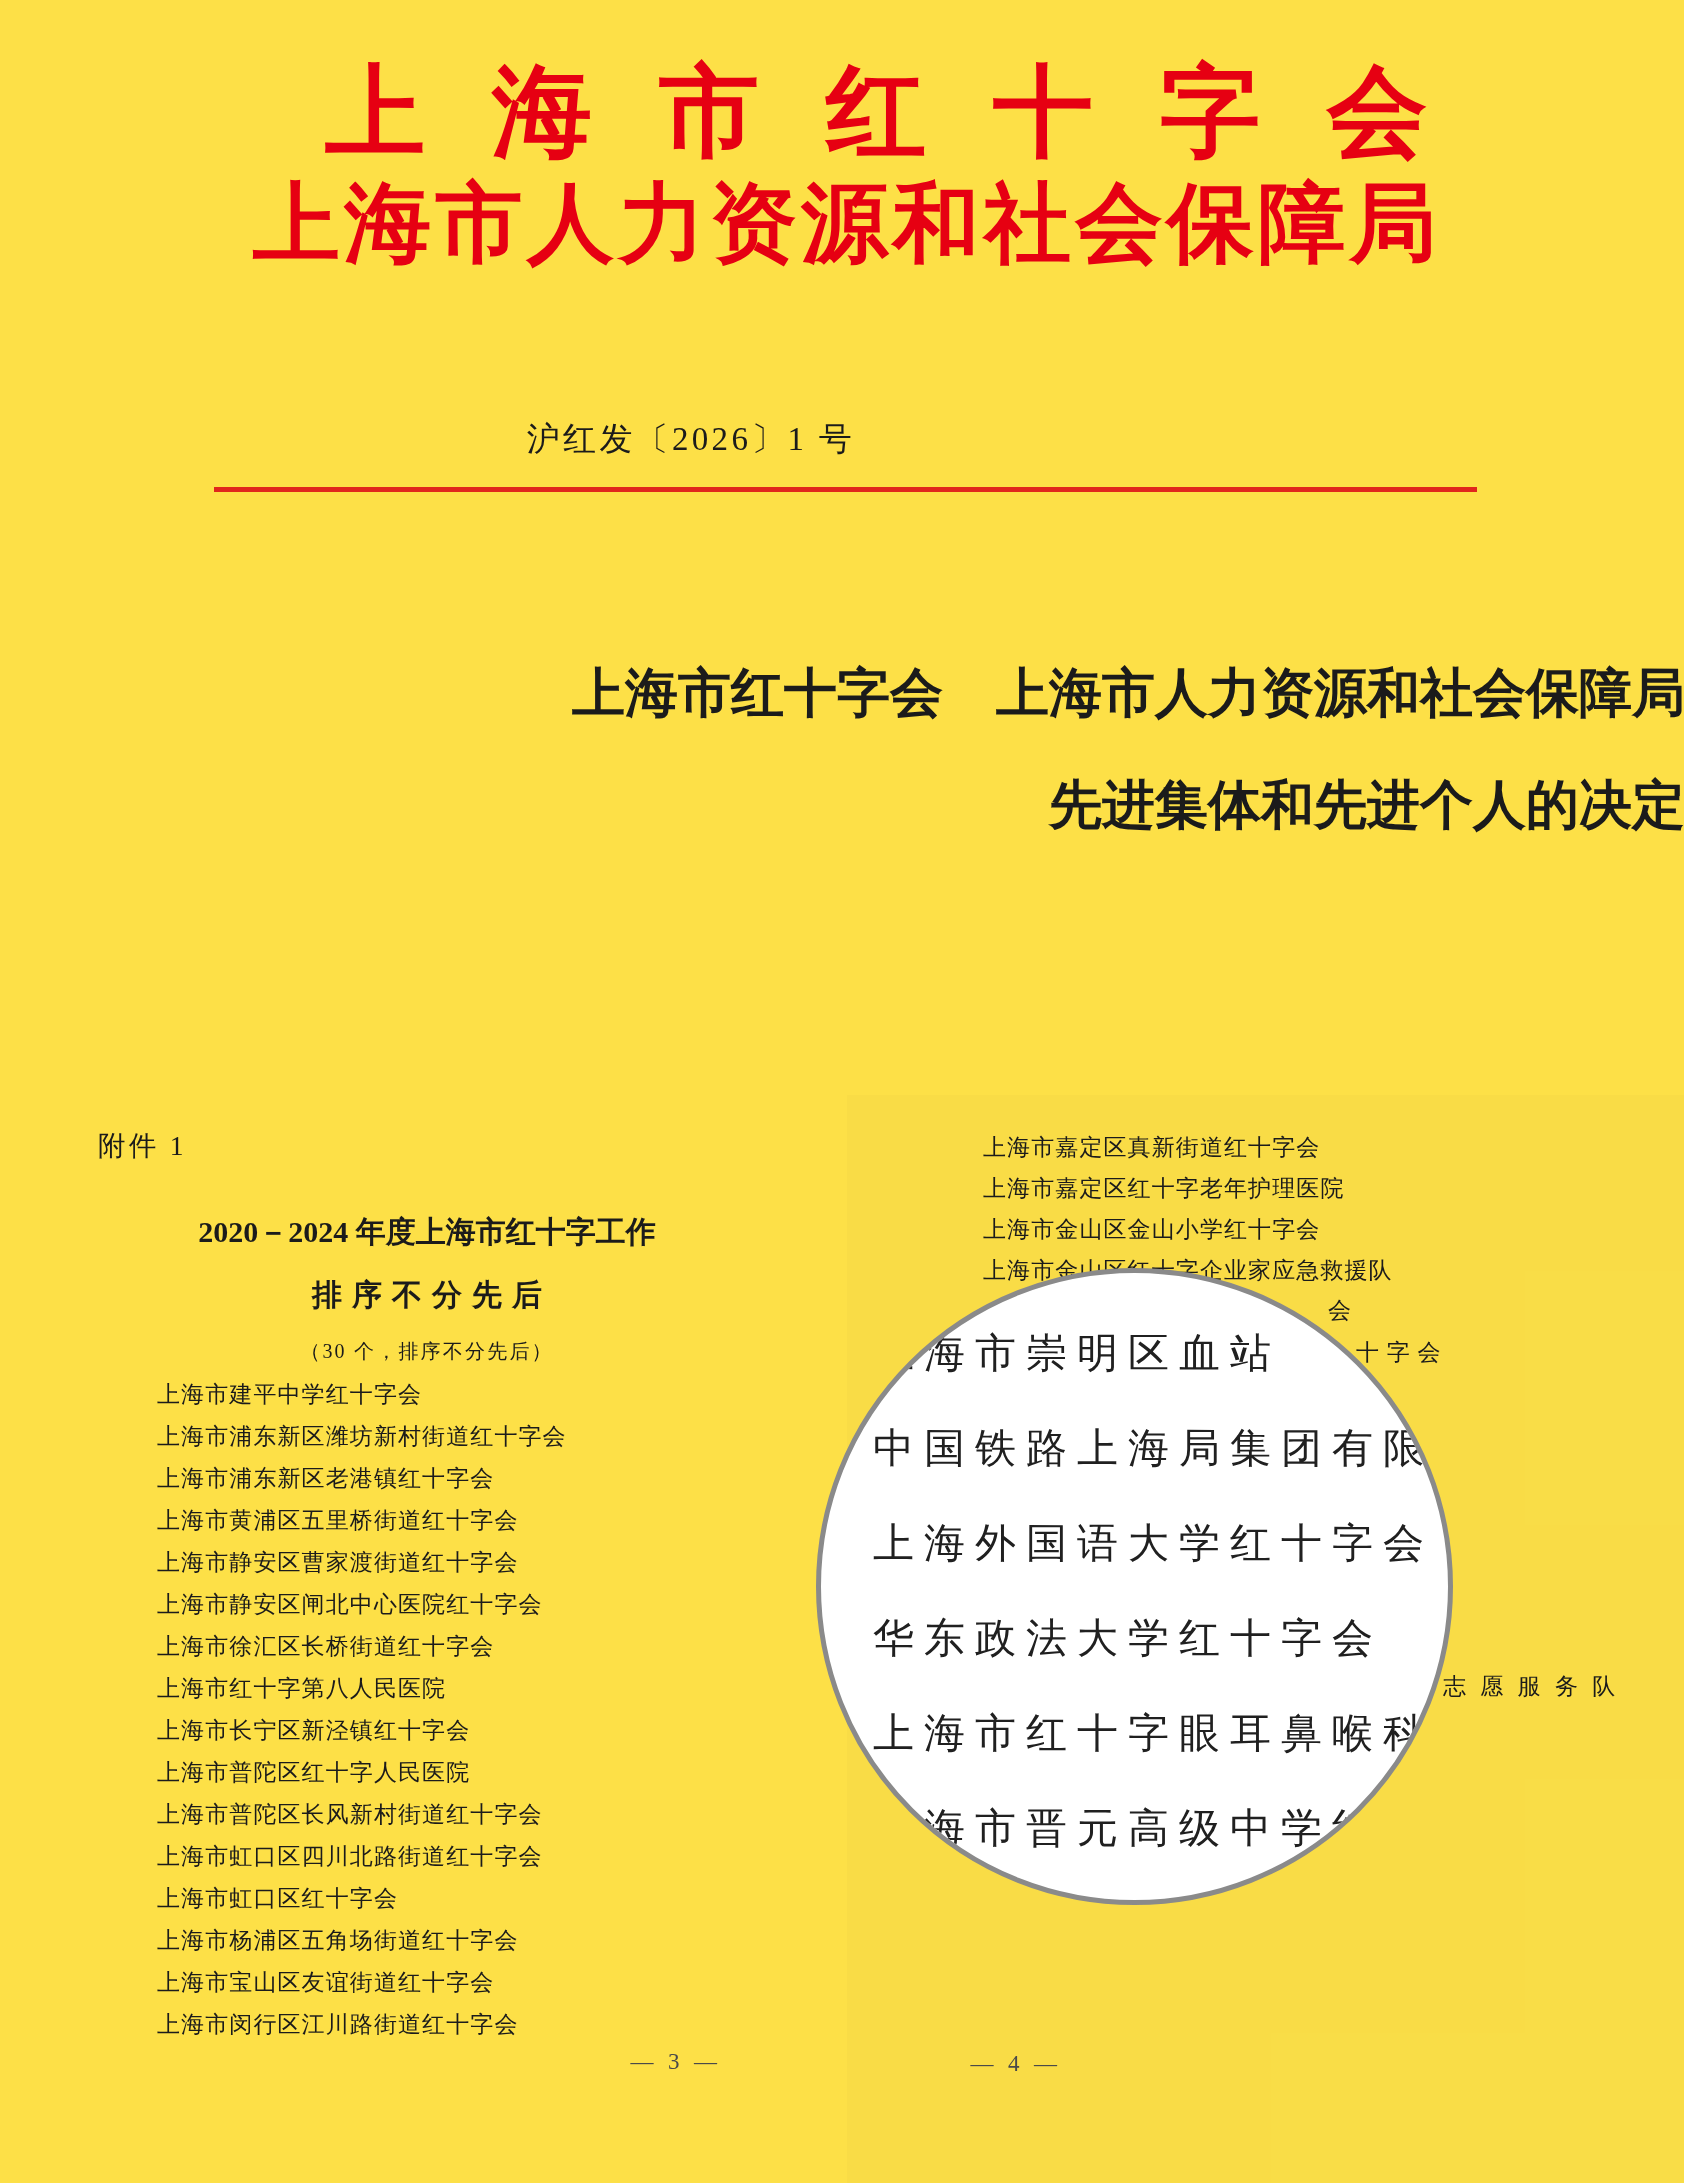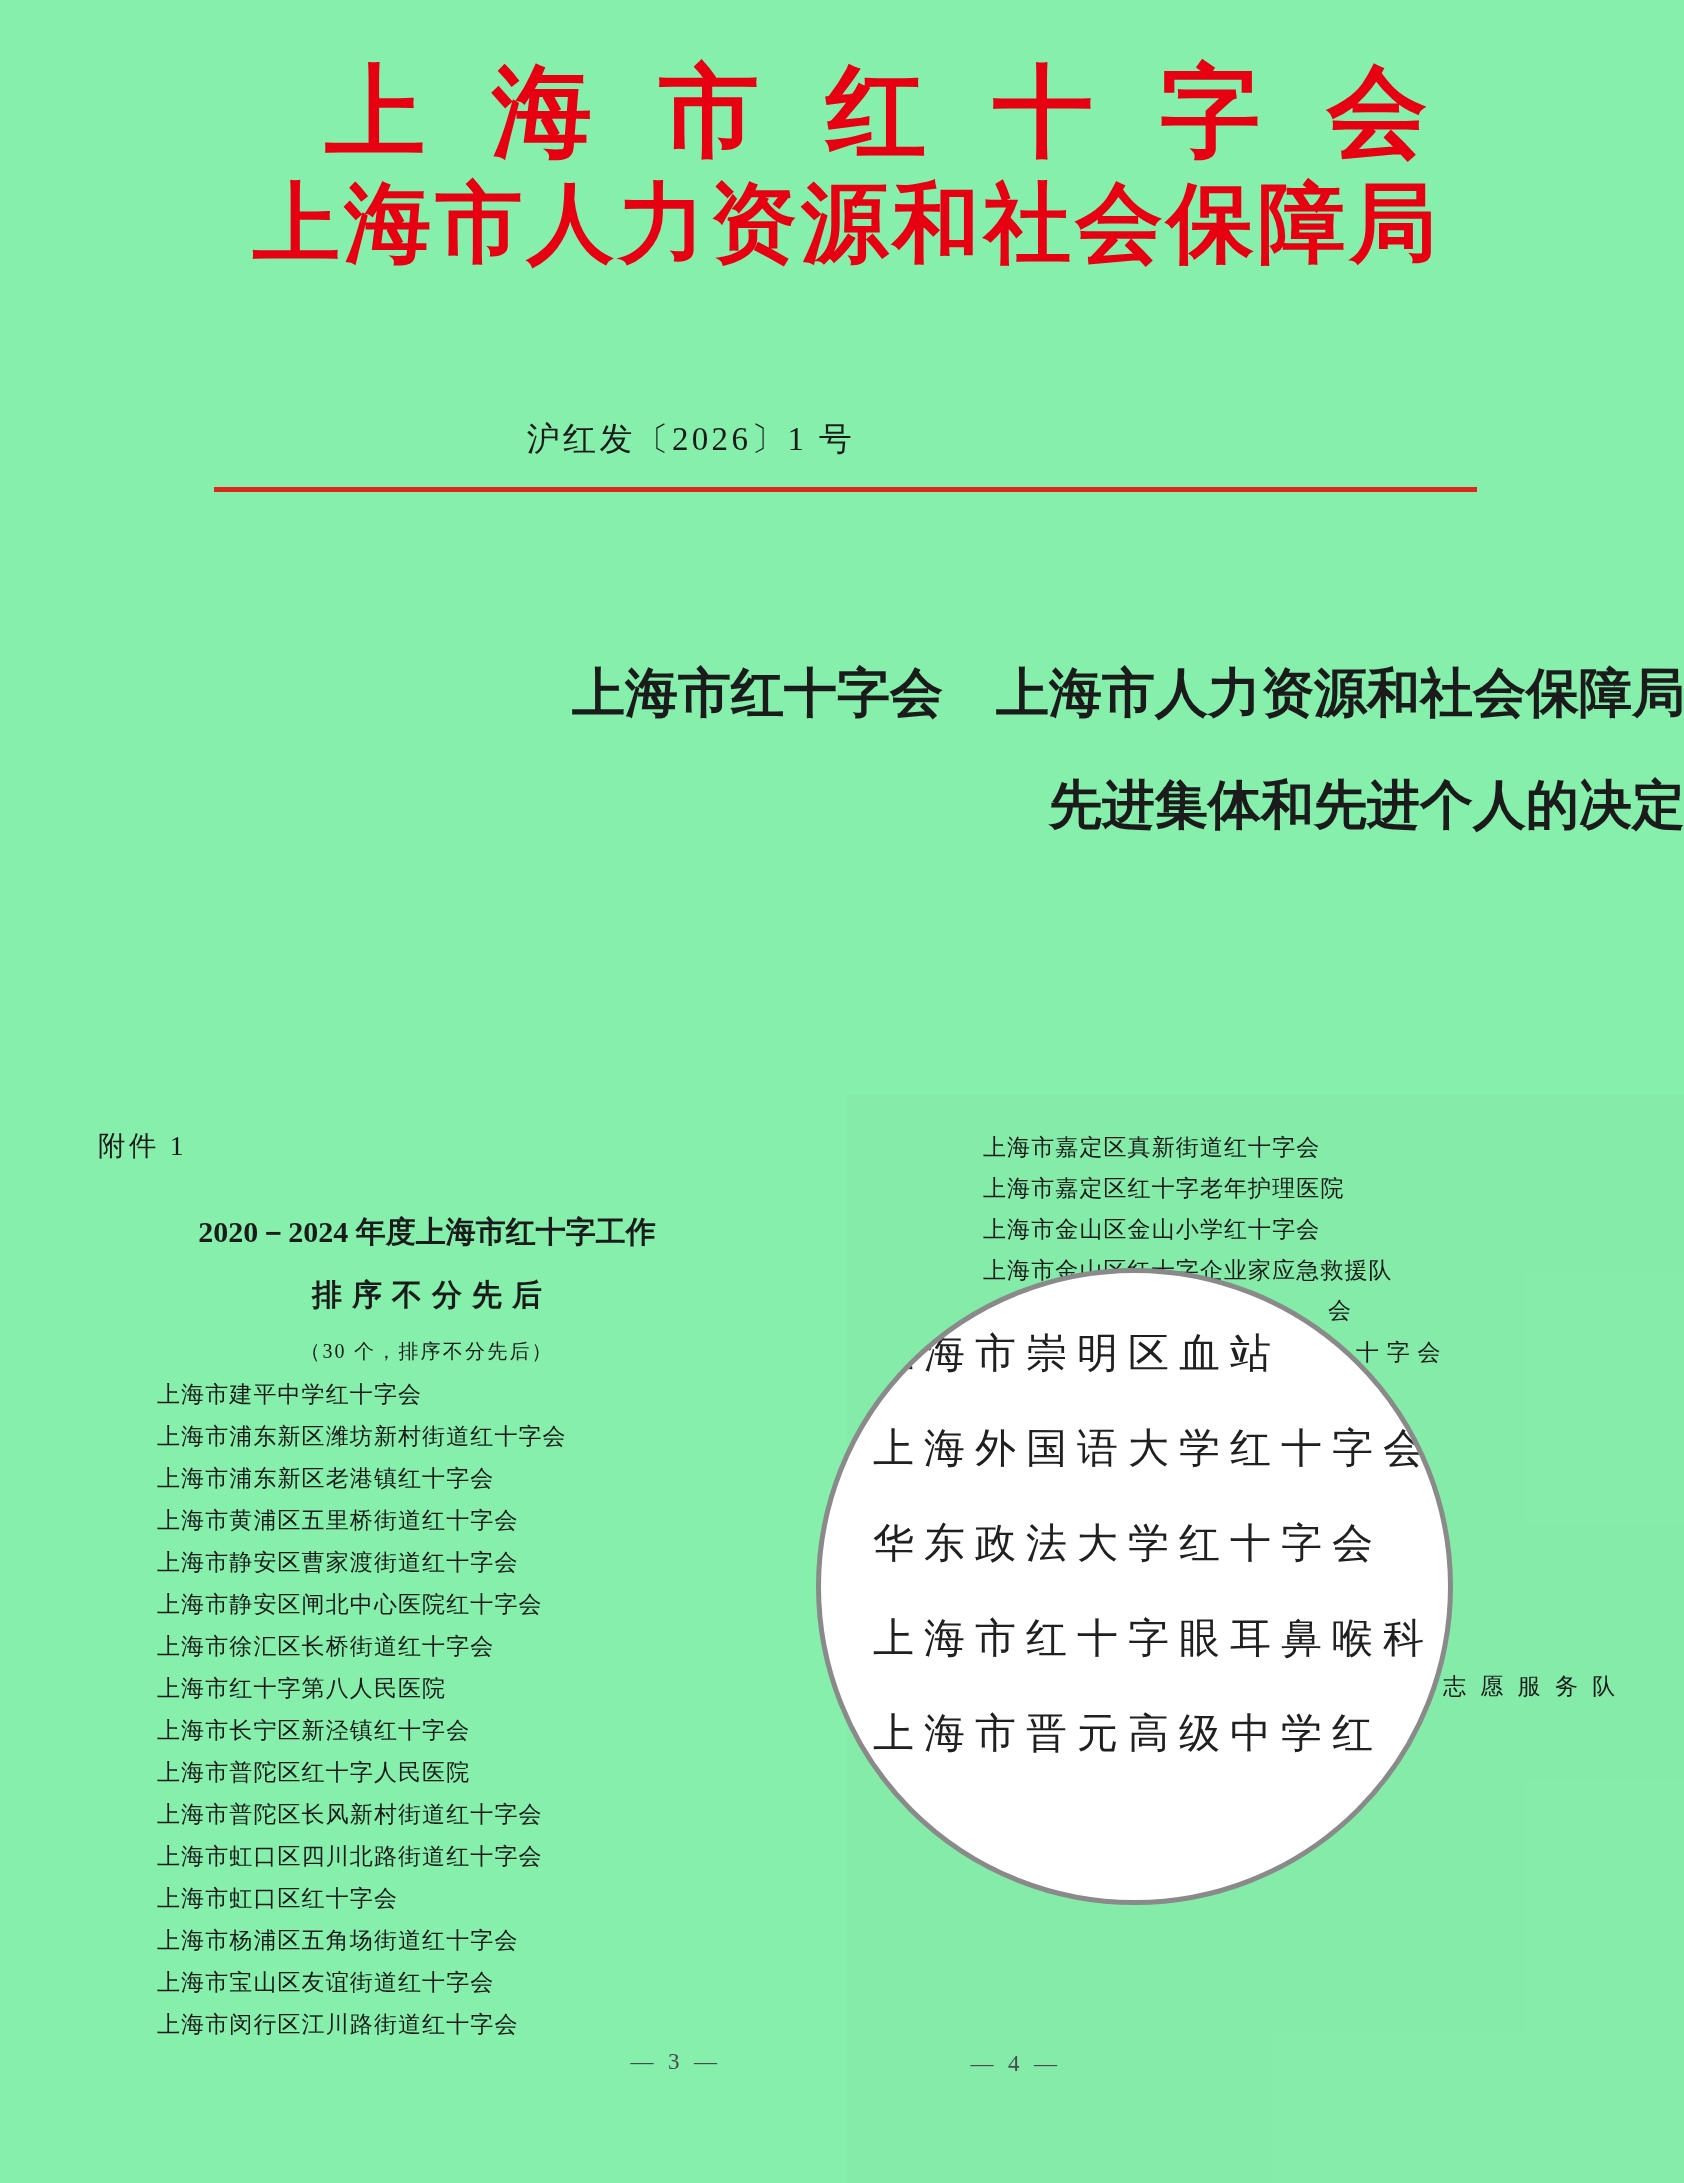--- a/index.html
+++ b/index.html
@@ -1,18 +1,18 @@
 <!DOCTYPE html>
 <html style="font-size:8.8px"><head>
 <meta charset="utf-8">
 <style>
   html,body { margin:0; padding:0; background:#e8e8e8; }
   .page {
     position:relative; width:1685px; height:2183px; margin:0 auto;
-    background:#86efac; overflow:hidden;
+    background:#fde047; overflow:hidden;
     font-family:"Liberation Serif","DejaVu Serif",serif; color:#1b1b1b;
   }
   .abs { position:absolute; }
   .right-tint { left:847px; top:1095px; width:837px; height:1088px; background:rgba(70,70,60,0.018); }
 
   
   .letterhead-1 {
     left:0; top:52px; width:1685px; text-align:center;
     font-size:100px; font-weight:bold; line-height:121px;
     letter-spacing:67px; padding-left:67px; white-space:nowrap;
@@ -119,20 +119,21 @@
       <div class="row">上海市金山区红十字企业家应急救援队</div>
     </div>
 
   <div class="abs frag frag-1">会</div>
   <div class="abs frag frag-2">十字会</div>
   <div class="abs frag frag-3">志愿服务队</div>
 
   <div class="abs magnifier" style="border: 5.5px solid rgb(138, 138, 138);">
     <div class="mag-lines">
       <div class="row">上海市崇明区血站</div>
+    <div class="row">中国铁路上海局集团有限</div>
         <div class="row">上海外国语大学红十字会</div>
         <div class="row">华东政法大学红十字会</div>
         <div class="row">上海市红十字眼耳鼻喉科</div>
         <div class="row">上海市晋元高级中学红</div>
       </div>
   </div>
 
   <div class="abs pageno pageno-3">— 3 —</div>
   <div class="abs pageno pageno-4">— 4 —</div>
 

